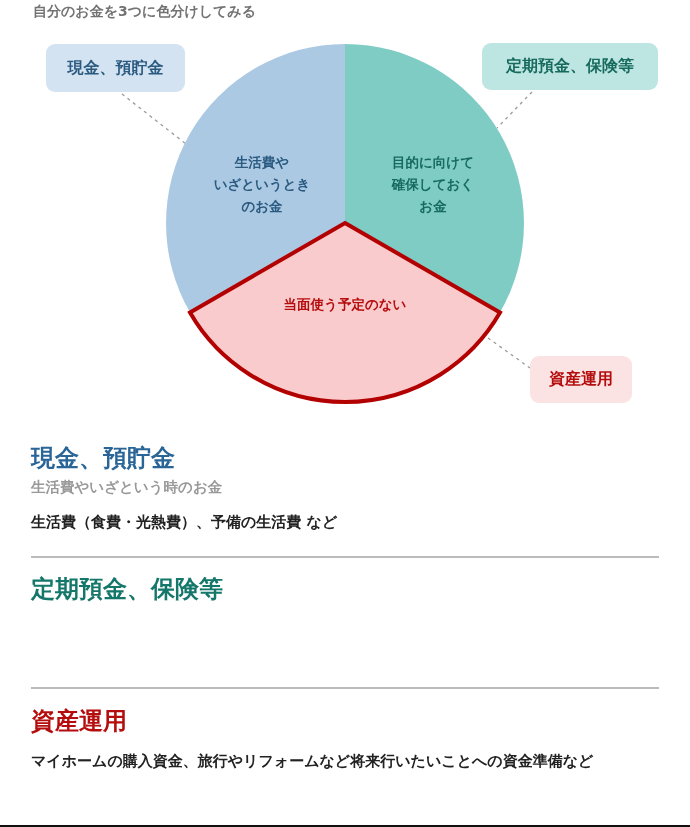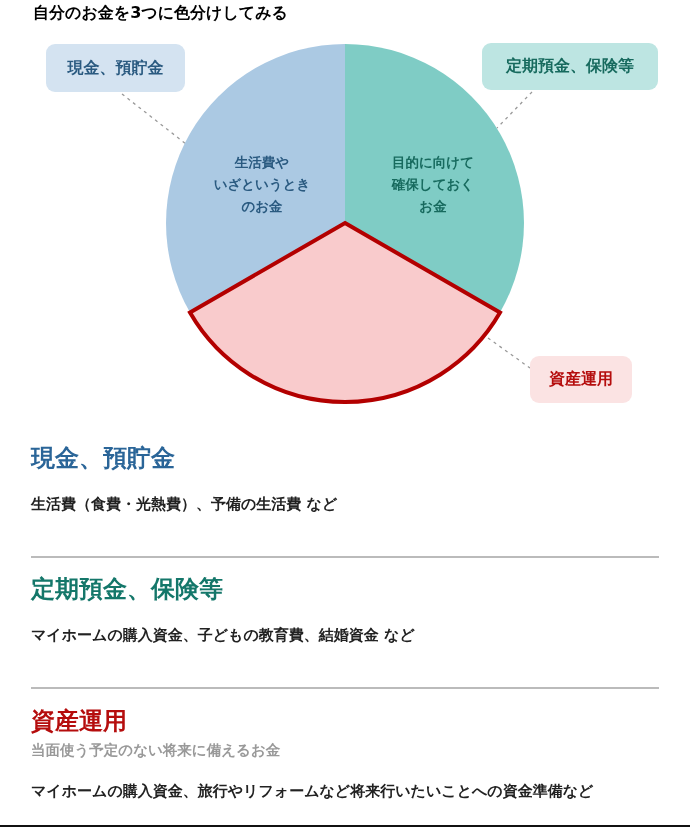--- a/index.html
+++ b/index.html
@@ -11,23 +11,23 @@
       width: 690px;
       height: 827px;
       position: relative;
       overflow: hidden;
       font-family: "DejaVu Sans", "Liberation Sans", sans-serif;
     }
     .page-title {
       position: absolute;
       left: 33px;
       top: 3px;
-      font-size: 16px;
+      font-size: 14px;
       font-weight: bold;
-      color: #000000;
+      color: #737373;
       letter-spacing: 0px;
       white-space: nowrap;
     }
     .diagram {
       position: absolute;
       left: 0;
       top: 0;
       width: 690px;
       height: 420px;
     }
@@ -88,21 +88,21 @@
       color: #999999;
       line-height: 20px;
       margin-top: 4px;
       white-space: nowrap;
     }
     .section-examples {
       font-size: 15px;
       font-weight: bold;
       color: #222222;
       line-height: 23px;
-      margin-top: 20px;
+      margin-top: 14px;
     }
     .sec-blue  { top: 443px; }
     .sec-teal  { top: 574px; }
     .sec-red   { top: 706px; }
     .h-blue { color: #2a6598; }
     .h-teal { color: #14776a; }
     .h-red  { color: #b50d0d; }
     .divider {
       position: absolute;
       left: 31px;
@@ -148,34 +148,34 @@
     <div>生活費や</div>
     <div>いざというとき</div>
     <div>のお金</div>
   </div>
   <div class="slice-label slice-label-teal">
     <div>目的に向けて</div>
     <div>確保しておく</div>
     <div>お金</div>
   </div>
   <div class="slice-label slice-label-red">
+    <div>当面使う予定のない</div>
   </div>
 </div>
 
 <div class="section sec-blue">
   <div class="section-heading h-blue">現金、預貯金</div>
+  <div class="section-sub">生活費やいざという時のお金</div>
   <div class="section-examples">生活費（食費・光熱費）、予備の生活費 など</div>
 </div>
 <div class="divider divider-1"></div>
 
 <div class="section sec-teal">
   <div class="section-heading h-teal">定期預金、保険等</div>
-  <div class="section-examples">マイホームの購入資金、子どもの教育費、結婚資金 など</div>
 </div>
 <div class="divider divider-2"></div>
 
 <div class="section sec-red">
   <div class="section-heading h-red">資産運用</div>
-  <div class="section-sub">当面使う予定のない将来に備えるお金</div>
   <div class="section-examples">マイホームの購入資金、旅行やリフォームなど将来行いたいことへの資金準備など</div>
 </div>
 
 <div class="bottom-rule"></div>
 
 </body></html>

